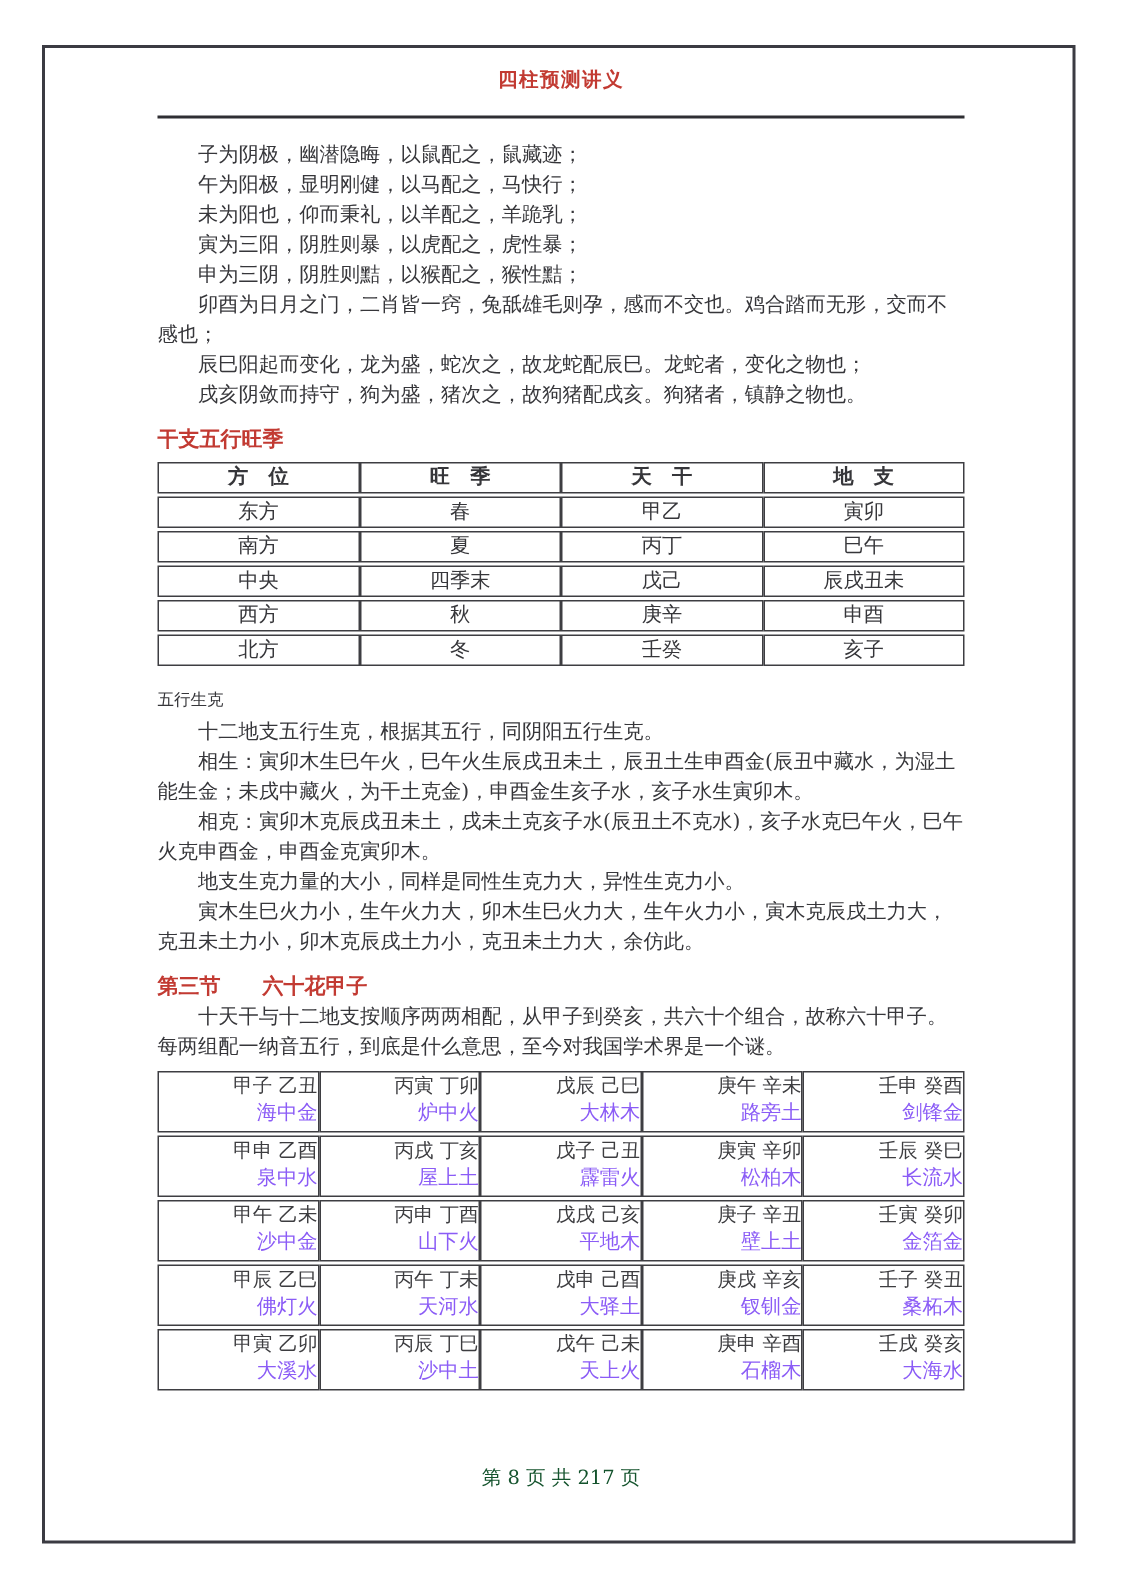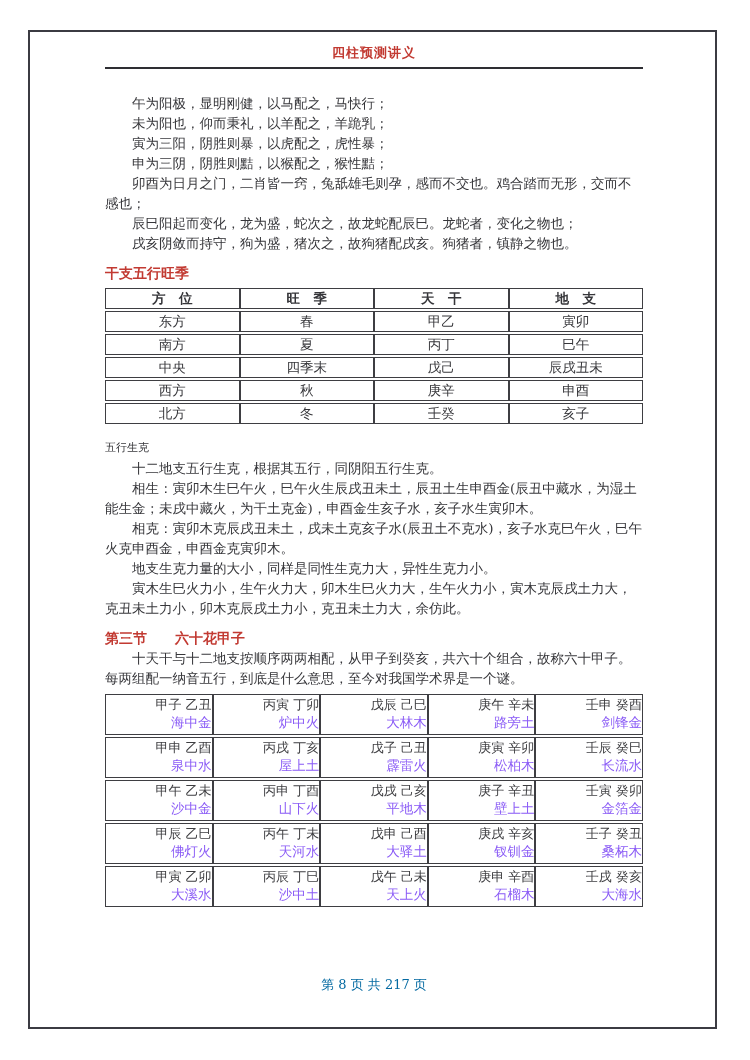--- a/index.html
+++ b/index.html
@@ -7,21 +7,21 @@
     position:relative; width:750px; height:1060px; background:#ffffff;
     font-family:"DejaVu Serif","Liberation Serif",serif;
     color:#36363a; overflow:hidden;
   }
   .page-border {
     position:absolute; left:28px; top:30px; right:33px; bottom:31px;
     border:2px solid #3b3b42; pointer-events:none;
   }
   .header {
     position:absolute; top:44px; left:105px; width:538px;
-    text-align:center; border-bottom:2px solid #2e2e33; padding-bottom:5px;
+    text-align:center; border-bottom:2px solid #2e2e33; padding-bottom:15px;
   }
   .header-title {
     color:#c23a32; font-weight:bold; font-size:13px; letter-spacing:1px;
   }
   .content {
     position:absolute; top:93px; left:105px; width:538px;
     font-size:13.5px; line-height:20px;
   }
   .line, p.body { margin:0; text-indent:2em; }
   .h-red { color:#c23a32; font-weight:bold; font-size:14px; line-height:20px; margin-top:10px; }
@@ -38,35 +38,36 @@
   table.t1 th { font-weight:bold; }
   table.t2 {
     width:100%; border-collapse:separate; border-spacing:0 2px;
     margin-top:4px; table-layout:fixed;
   }
   table.t2 td { border:1px solid #3e3e42; text-align:right; padding:2px 0 3px; }
   .pair  { font-size:13px; color:#3d3d40; line-height:16px; }
   .nayin { font-size:13.5px; font-weight:normal; color:#8b5cf6; line-height:17px; margin-top:1px; }
   .footer {
     position:absolute; top:976px; left:105px; width:538px;
-    text-align:center; font-size:13px; color:#0369a1;
+    text-align:center; font-size:13px; color:#14532d;
   }
 </style>
 </head>
 <body>
 
 <div class="page">
   <div class="page-border"></div>
 
   <div class="header">
     <div class="header-title">四柱预测讲义</div>
   </div>
 
   <div class="content">
 
+    <div class="line">子为阴极，幽潜隐晦，以鼠配之，鼠藏迹；</div>
     <div class="line">午为阳极，显明刚健，以马配之，马快行；</div>
     <div class="line">未为阳也，仰而秉礼，以羊配之，羊跪乳；</div>
     <div class="line">寅为三阳，阴胜则暴，以虎配之，虎性暴；</div>
     <div class="line">申为三阴，阴胜则黠，以猴配之，猴性黠；</div>
     <p class="body">卯酉为日月之门，二肖皆一窍，兔舐雄毛则孕，感而不交也。鸡合踏而无形，交而不感也；</p>
     <p class="body">辰巳阳起而变化，龙为盛，蛇次之，故龙蛇配辰巳。龙蛇者，变化之物也；</p>
     <p class="body">戌亥阴敛而持守，狗为盛，猪次之，故狗猪配戌亥。狗猪者，镇静之物也。</p>
 
     <div class="h-red">干支五行旺季</div>
 

